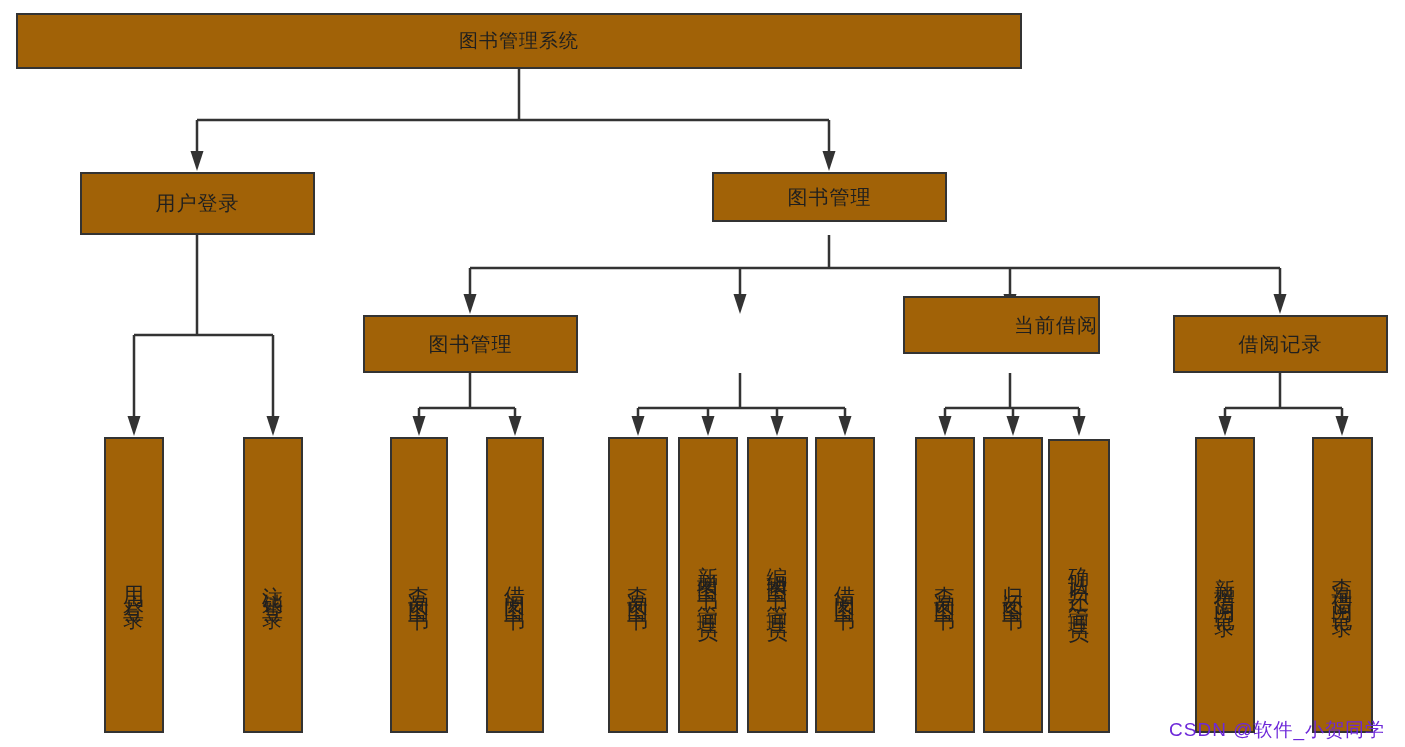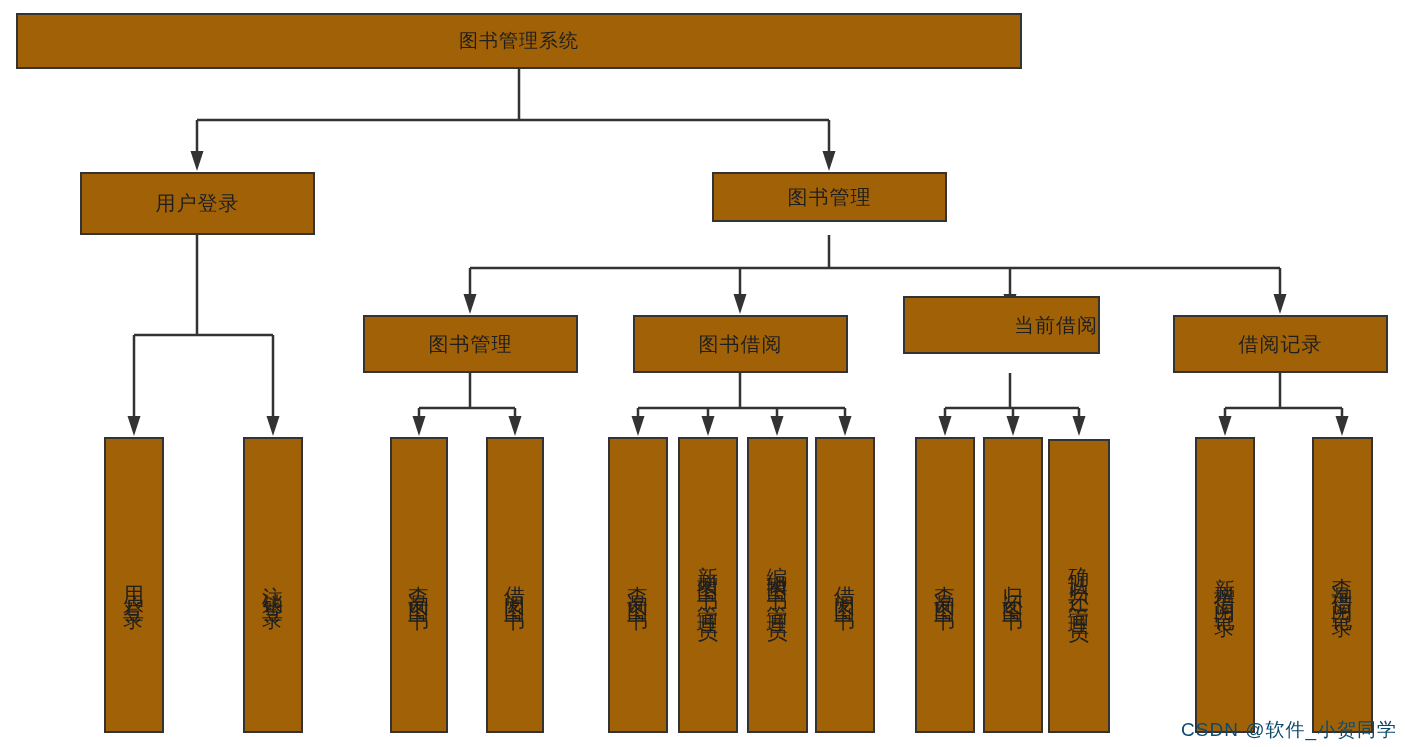--- a/index.html
+++ b/index.html
@@ -25,24 +25,24 @@
   .root-box{font-size:19px;letter-spacing:1px;}
   .l2-box,.l3-box{font-size:20px;letter-spacing:1px;}
   .leaf-box span{
     writing-mode:vertical-rl;
     letter-spacing:8px;
     font-size:21px;
     line-height:1;
   }
   .watermark{
     position:absolute;
-    right:8px;
+    right:20px;
     bottom:4px;
     font-size:19px;
-    color:#0c4a6e;
+    color:#6d28d9;
     letter-spacing:1px;
     white-space:nowrap;
   }
 </style>
 </head>
 <body>
 
 <div id="canvas">
 
   <svg id="connectors" viewBox="0 0 1405 747" xmlns="http://www.w3.org/2000/svg">
@@ -84,23 +84,20 @@
 
   <div class="box l2-box" style="left:80px;top:172px;width:235px;height:63px;">
     <span>用户登录</span>
   </div>
   <div class="box l2-box" style="left:712px;top:172px;width:235px;height:50px;">
     <span>图书管理</span>
   </div>
 
   <div class="box l3-box" style="left:363px;top:315px;width:215px;height:58px;">
     <span>图书管理</span>
-  </div>
-  <div class="box l3-box" style="left:633px;top:315px;width:215px;height:58px;">
-    <span>图书借阅</span>
   </div>
   <div class="box l3-box" style="left:903px;top:296px;width:197px;height:58px;justify-content:flex-end;">
     <span>当前借阅</span>
   </div>
   <div class="box l3-box" style="left:1173px;top:315px;width:215px;height:58px;">
     <span>借阅记录</span>
   </div>
 
   <div class="box leaf-box" style="left:104px;top:437px;width:60px;height:296px;">
     <span>用户登录</span>

